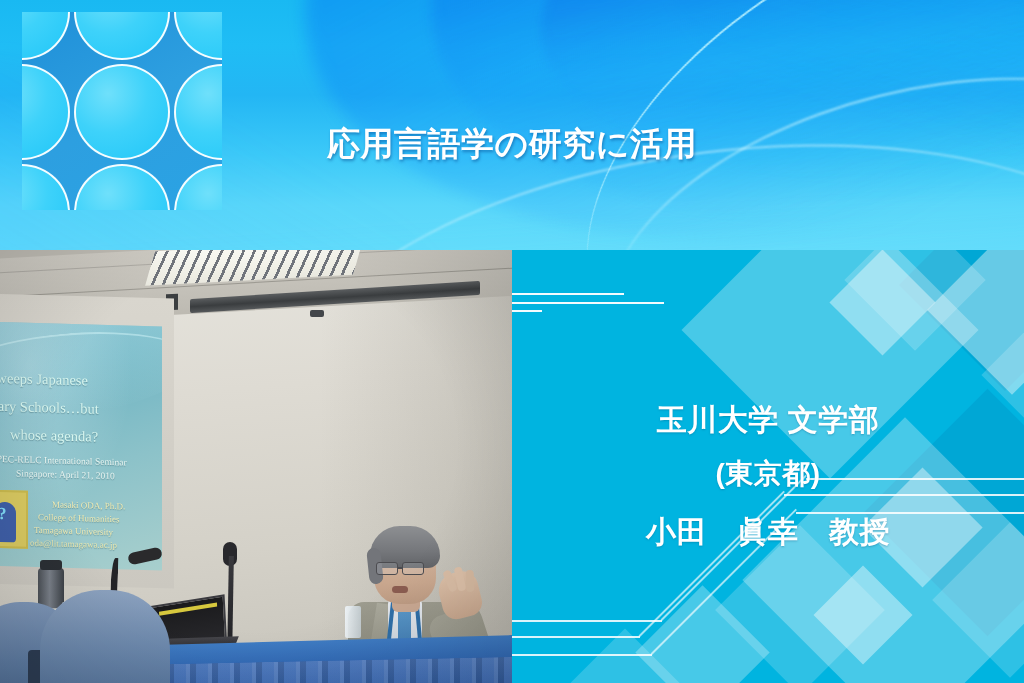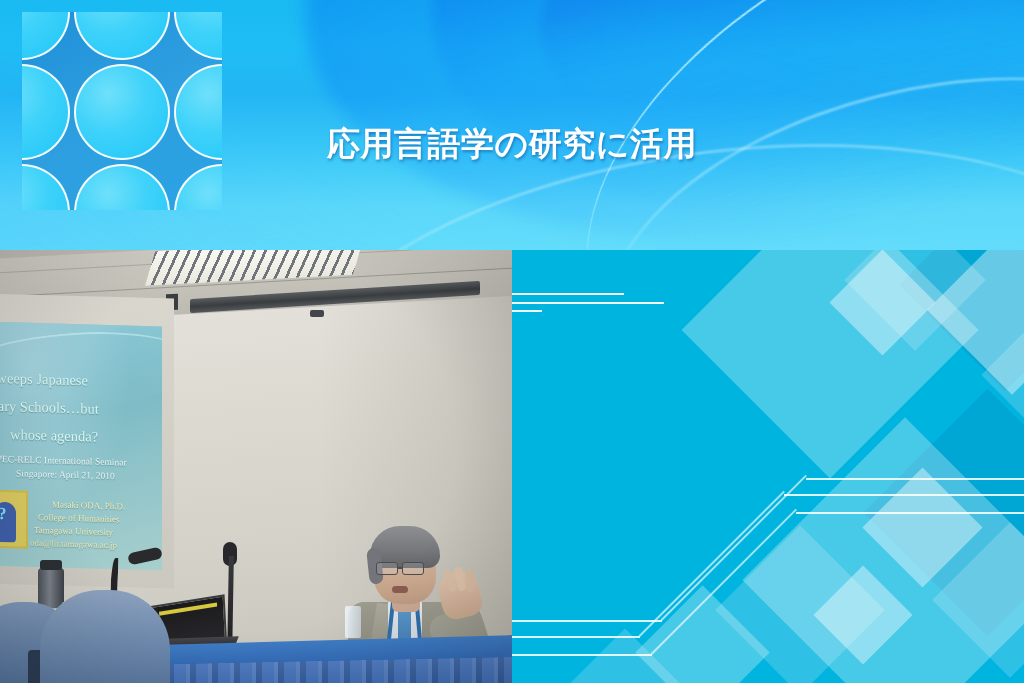--- a/index.html
+++ b/index.html
@@ -700,14 +700,19 @@
       <div class="skirt-shade"></div>
     </div>
 
     <div class="ph chair1"></div>
     <div class="ph chair-dark"></div>
     <div class="ph chair2"></div>
 
     <div class="photo-vig"></div>
   </div>
 
+  <div class="panel-text">
+    <div class="pt-line pt1">玉川大学 文学部</div>
+    <div class="pt-line pt2">(東京都)</div>
+    <div class="pt-line pt3">小田　眞幸　教授</div>
+  </div>
 
 </div>
 
 </body></html>

